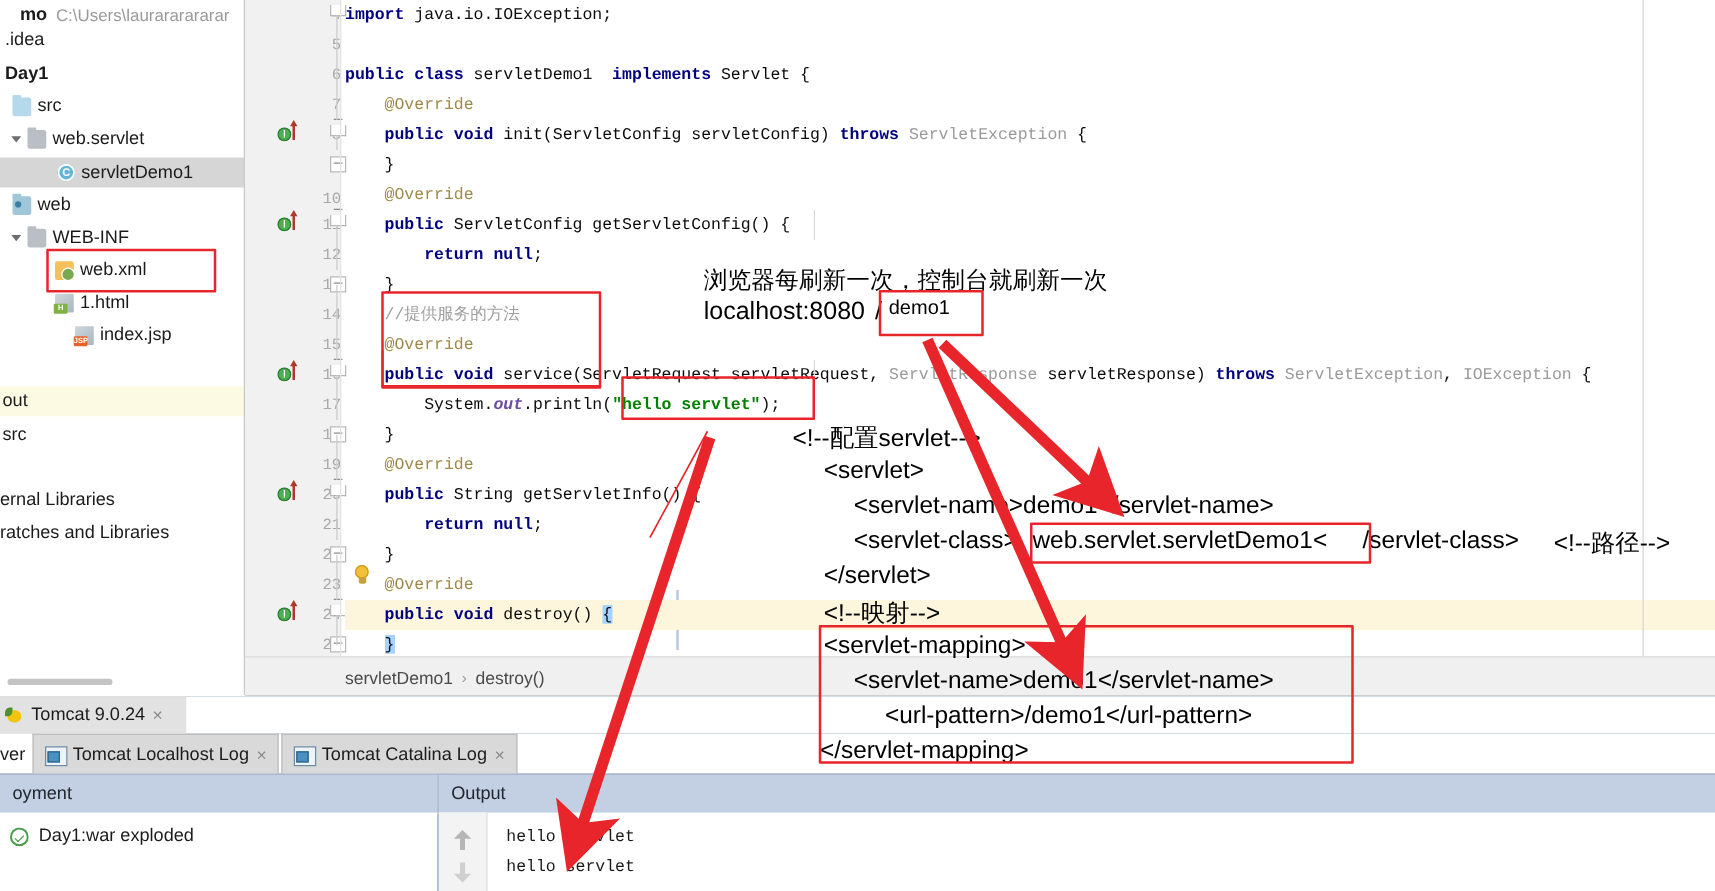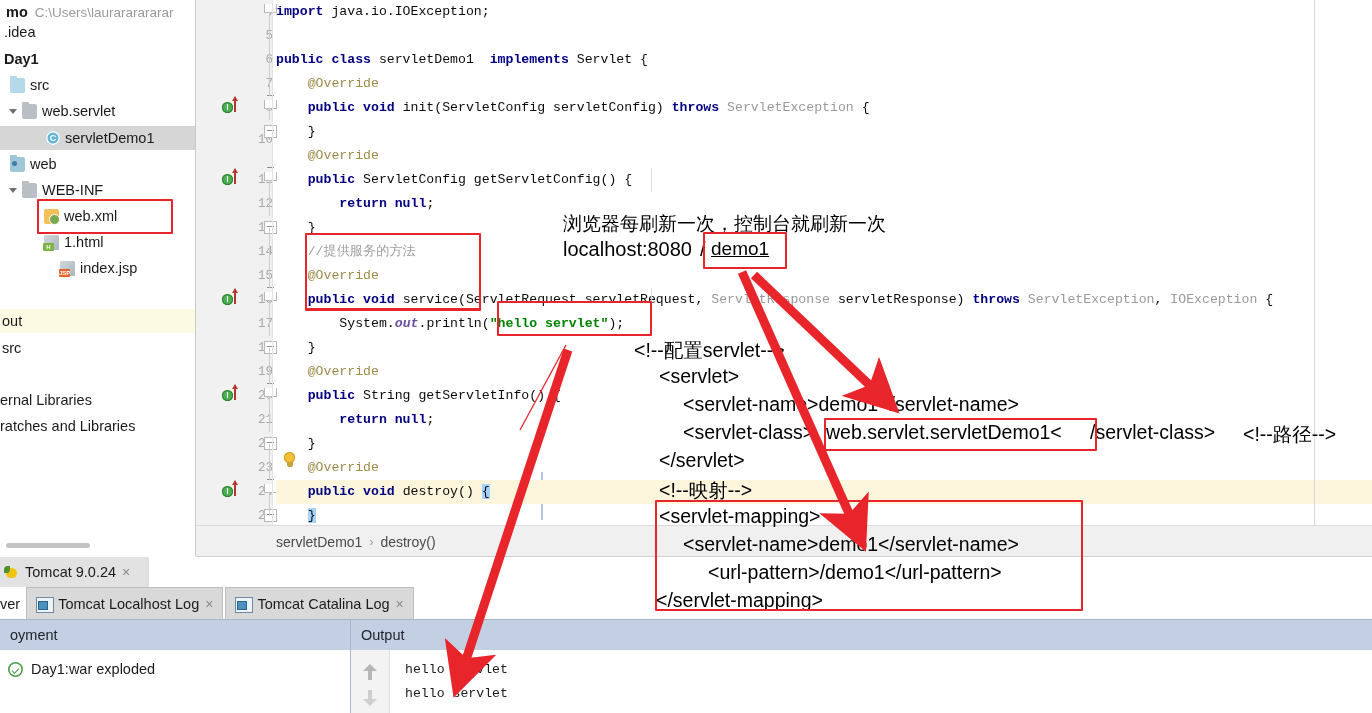--- a/index.html
+++ b/index.html
@@ -316,21 +316,21 @@
   }
   #svg-arrows{position:absolute;inset:0;}
 </style>
 </head>
 <body>
 
 <div class="root">
 
   <div id="project-sidebar">
 
-    <div class="tree-row" style="top:0px;padding-left:6px;">
+    <div class="tree-row" style="top:0px;padding-left:16px;">
       <span class="node-bold">mo</span>
       <span class="path-grey" style="margin-left:7px;">C:\Users\laurararararar</span>
     </div>
 
     <div class="tree-row" style="top:20px;padding-left:4px;">
       <span style="width:0;"></span>
       <span>.idea</span>
     </div>
 
     <div class="tree-row" style="top:47px;padding-left:4px;">
@@ -406,21 +406,21 @@
   <div id="sidebar-divider"></div>
 
   <div id="editor">
     <div id="gutter">
       <div class="lnum" style="top:0px;">4</div>
       <div class="lnum" style="top:24px;">5</div>
       <div class="lnum" style="top:48px;">6</div>
       <div class="lnum" style="top:72px;">7</div>
       <div class="lnum" style="top:96px;">8</div>
       <div class="lnum" style="top:120px;">9</div>
-      <div class="lnum" style="top:128px;">10</div>
+      <div class="lnum" style="top:147px;">10</div>
       <div class="lnum" style="top:168px;">11</div>
       <div class="lnum" style="top:192px;">12</div>
       <div class="lnum" style="top:216px;">13</div>
       <div class="lnum" style="top:240px;">14</div>
       <div class="lnum" style="top:264px;">15</div>
       <div class="lnum" style="top:288px;">16</div>
       <div class="lnum" style="top:312px;">17</div>
       <div class="lnum" style="top:336px;">18</div>
       <div class="lnum" style="top:360px;">19</div>
       <div class="lnum" style="top:384px;">20</div>
@@ -597,21 +597,21 @@
       </div>
     </div>
   </div>
 
   <div id="overlay">
 
     <div class="note cn" style="left:563px;top:211px;">浏览器每刷新一次，控制台就刷新一次</div>
 
     <div class="note" style="left:563px;top:238px;font-size:20px;">localhost:8080</div>
     <div class="note" style="left:700px;top:238px;font-size:20px;">/</div>
-    <div class="note" style="left:711px;top:238px;font-size:19px;text-decoration:underline;">demo1</div>
+    <div class="note" style="left:711px;top:238px;font-size:16px;">demo1</div>
 
     <div class="note xml" style="left:634px;top:337px;">&lt;!--配置servlet--&gt;</div>
     <div class="note xml" style="left:659px;top:365px;">&lt;servlet&gt;</div>
     <div class="note xml" style="left:683px;top:393px;">&lt;servlet-name&gt;demo1&lt;/servlet-name&gt;</div>
     <div class="note xml" style="left:683px;top:421px;">&lt;servlet-class&gt;</div>
     <div class="note xml" style="left:826px;top:421px;">web.servlet.servletDemo1&lt;</div>
     <div class="note xml" style="left:1090px;top:421px;">/servlet-class&gt;</div>
     <div class="note xml" style="left:1243px;top:421px;">&lt;!--路径--&gt;</div>
     <div class="note xml" style="left:659px;top:449px;">&lt;/servlet&gt;</div>
     <div class="note xml" style="left:659px;top:477px;">&lt;!--映射--&gt;</div>

